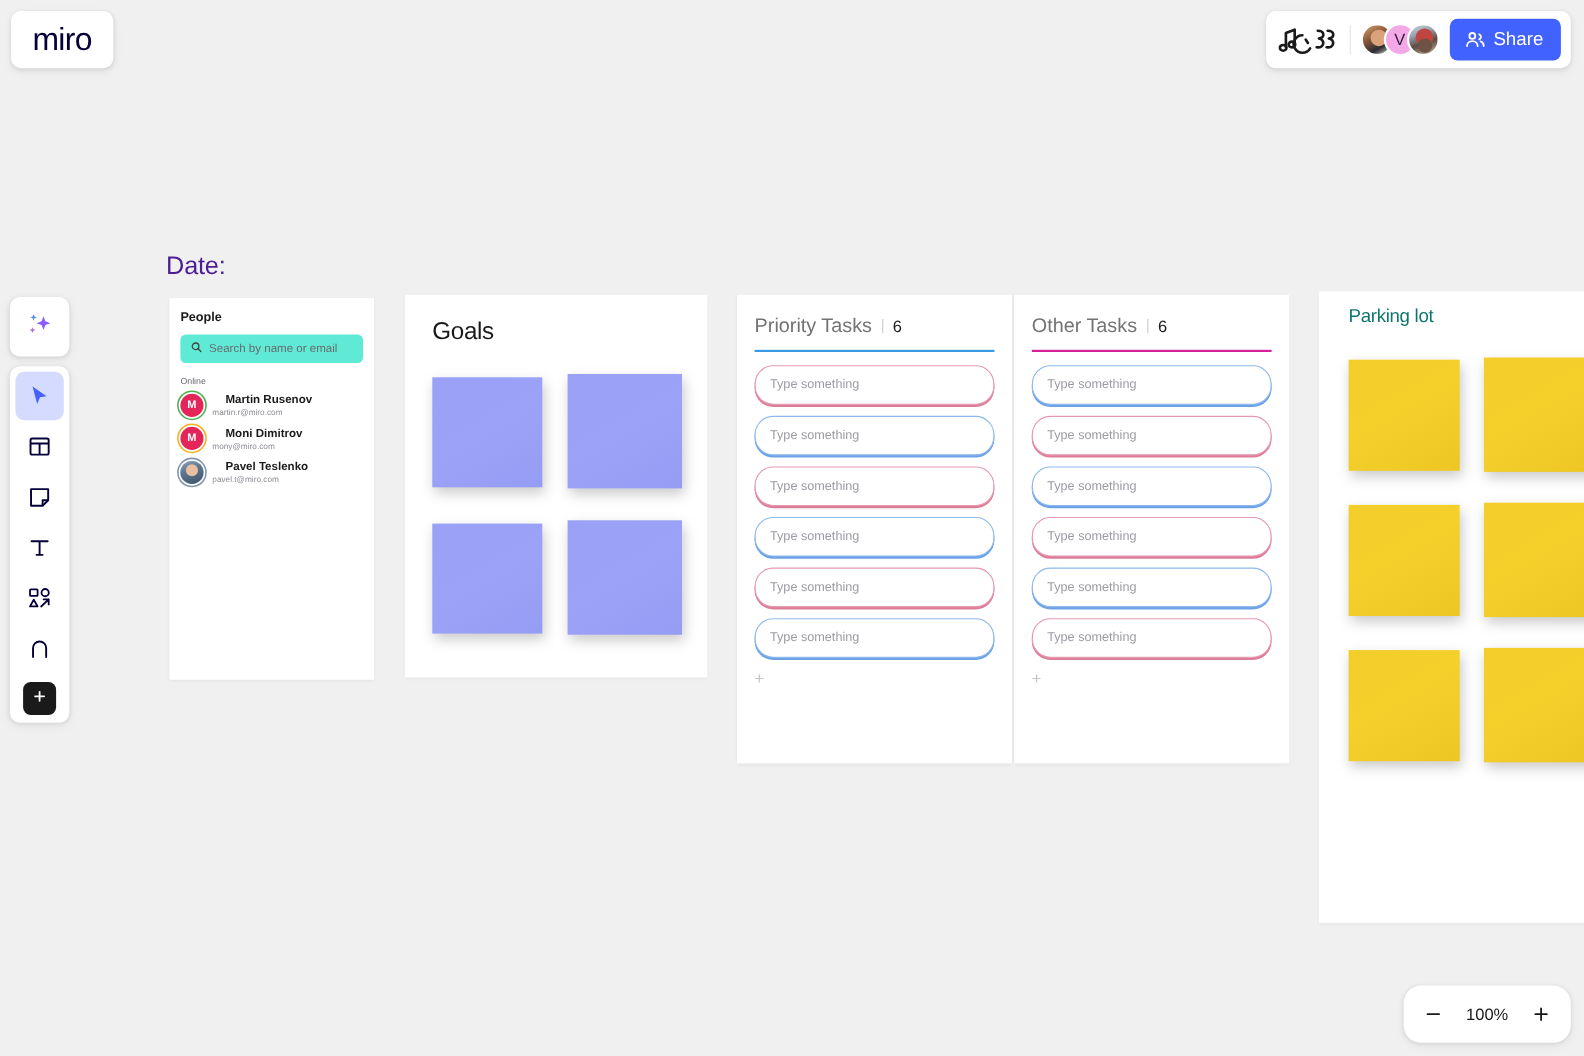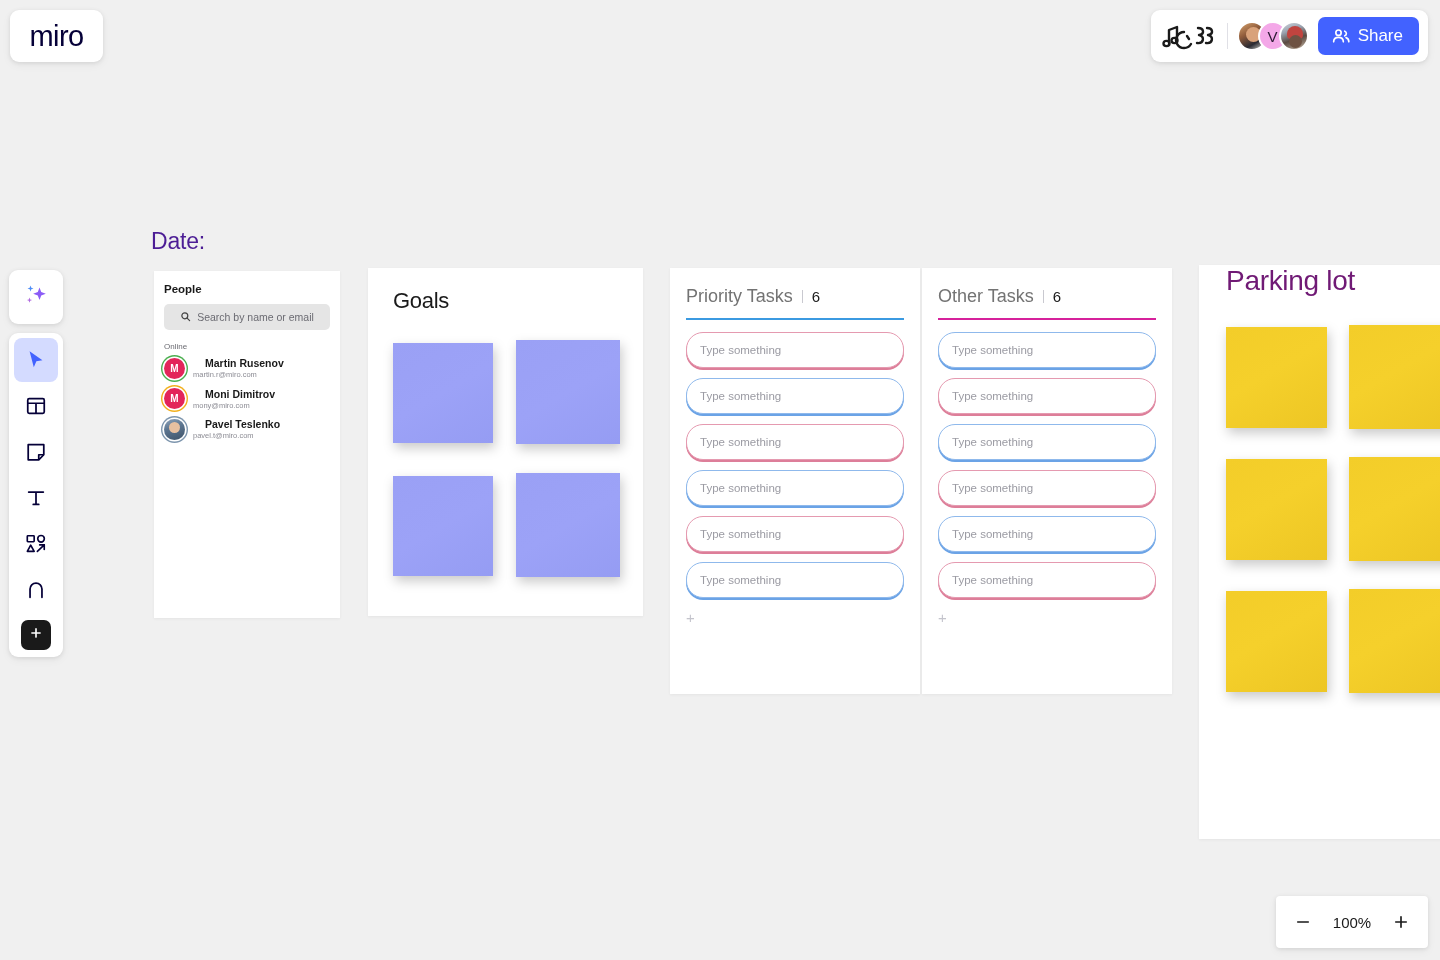--- a/index.html
+++ b/index.html
@@ -150,28 +150,27 @@
     position: absolute;
     background: #ffffff;
     box-shadow: 0 1px 3px rgba(0,0,0,.05);
   }
 
   
   #people-panel { left: 154px; top: 271px; width: 186px; height: 347px; padding: 12px 10px 0; }
   .people-title { font-size: 11.5px; font-weight: bold; color:#1a1a1a; margin-bottom: 9px; }
   .people-search {
     height: 26px;
-    background: #e5e5e5;
+    background: #5eead4;
     border-radius: 5px;
     display: flex; align-items: center;
     gap: 6px;
     padding: 0 9px;
     margin-bottom: 12px;
     cursor: text;
-    justify-content: center;
   }
   .people-search svg { width: 11px; height: 11px; flex:none; color:#444; }
   .people-search-ph { font-size: 10.5px; color: #6b6b72; }
   .online-label { font-size: 8px; color:#6b6b72; margin-bottom: 6px; }
   .person { display:flex; align-items:center; gap:8px; margin-bottom: 8px; }
   .p-avatar {
     width: 21px; height: 21px; border-radius:50%;
     display:flex; align-items:center; justify-content:center;
     font-size:10px; color:#fff; font-weight:600;
     flex:none; position:relative;
@@ -232,31 +231,31 @@
     color: #c4c4cc; font-size: 15px;
     padding: 2px 16px 0;
     cursor: pointer;
     width: 22px;
     line-height: 1;
   }
 
   
   #parking-panel { left: 1199px; top: 265px; width: 268px; height: 574px; }
   .parking-title {
-    font-size: 28px; color:#701a75; letter-spacing:-0.3px;
-    position:absolute; left: 27px; top: 0;
+    font-size: 17px; color:#0f766e; letter-spacing:-0.3px;
+    position:absolute; left: 27px; top: 13px;
   }
 
   
   .zoom-ctl {
     position: absolute;
     right: 12px; bottom: 12px;
     height: 52px;
     background: #fff;
-    border-radius: 4px;
+    border-radius: 16px;
     box-shadow: 0 1px 4px rgba(0,0,0,.09), 0 3px 10px rgba(0,0,0,.05);
     display:flex; align-items:center;
     padding: 0 16px;
     gap: 18px;
     margin-top: 12px;
   }
   .zoom-btn {
     width: 22px; height: 22px;
     display:flex; align-items:center; justify-content:center;
     cursor: pointer; color:#1a1a1a;

